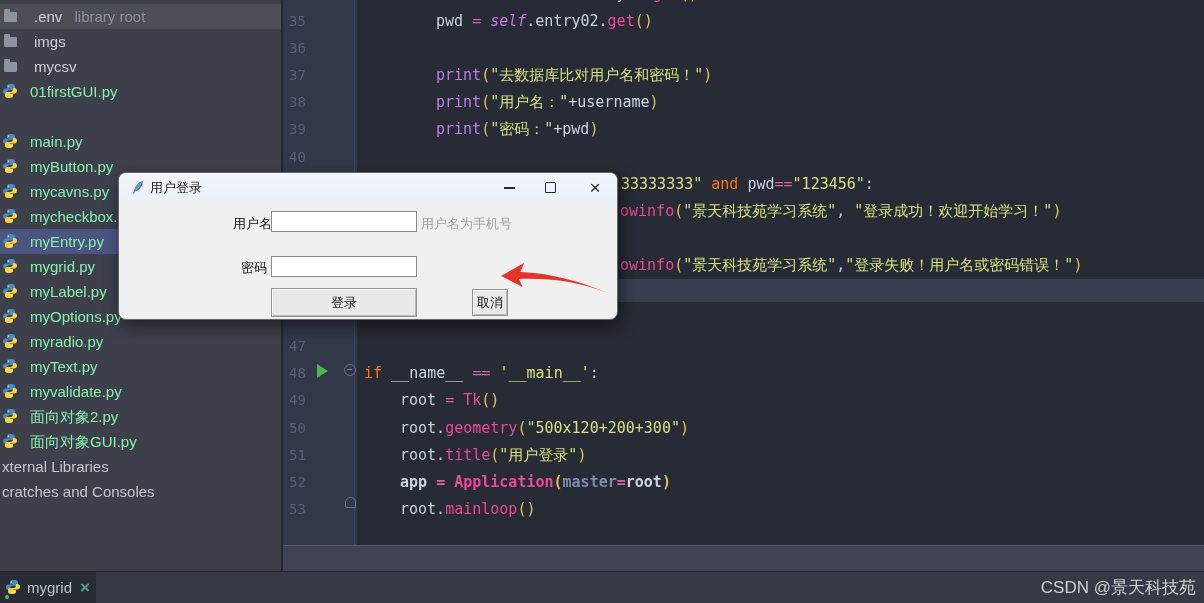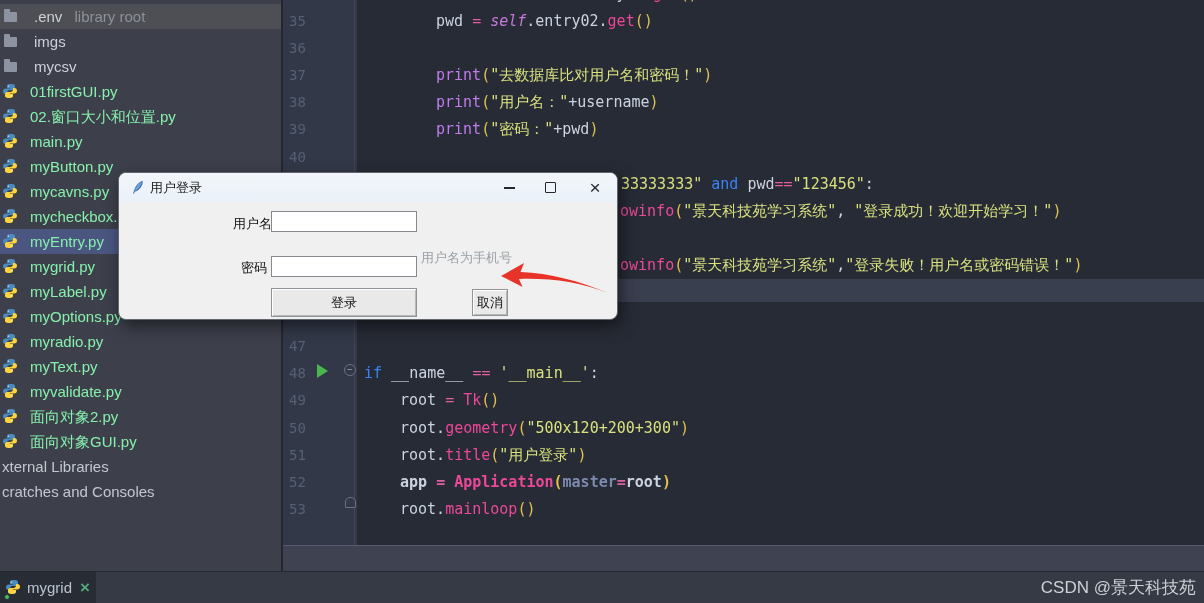--- a/index.html
+++ b/index.html
@@ -9,21 +9,21 @@
 
   
   .gutter{position:absolute;left:283px;top:0;width:74px;height:545px;background:#333848;z-index:1;}
   .gutter-divider{position:absolute;left:354px;top:0;width:1px;height:545px;background:#3f4556;z-index:2;}
   .gutter-num{position:absolute;left:6px;height:27px;line-height:27px;
       font-family:"DejaVu Sans Mono",monospace;font-size:14px;color:#566073;}
   .code-layer{position:absolute;left:0;top:0;width:1204px;height:603px;z-index:3;}
   .code-line{position:absolute;height:27px;line-height:27px;white-space:pre;
       font-family:"DejaVu Sans Mono",monospace;font-size:15px;}
   .caret-line{position:absolute;left:358px;top:279px;width:846px;height:23px;background:#3a3f50;z-index:1;}
-  .tk-fg{color:#ccd3e0}.tk-kw{color:#c07bec}.tk-ctrl{color:#3b82f6}.tk-op{color:#e0609f}
+  .tk-fg{color:#ccd3e0}.tk-kw{color:#c07bec}.tk-ctrl{color:#f97316}.tk-op{color:#e0609f}
   .tk-str{color:#d8e07e}.tk-fn{color:#ec4899}.tk-par{color:#dfc04f}
   .tk-self{color:#c678dd;font-style:italic}.tk-param{color:#7d8ab0}
   .run-triangle{position:absolute;left:317px;top:364px;width:0;height:0;z-index:4;
       border-left:11px solid #49b64e;border-top:7px solid transparent;border-bottom:7px solid transparent;}
   .fold-top{position:absolute;left:344px;top:364px;width:12px;height:12px;border:1px solid #6a7183;
       border-radius:6px;background:#333848;color:#9aa2b2;font-size:10px;line-height:10px;text-align:center;z-index:4;}
   .fold-bottom{position:absolute;left:345px;top:497px;width:11px;height:11px;border:1px solid #6a7183;
       border-radius:5px 5px 1px 1px;background:#333848;z-index:4;}
   .editor-bottom-line{position:absolute;left:283px;top:545px;width:921px;height:1px;background:#565b72;z-index:4;}
   .editor-bottom-band{position:absolute;left:283px;top:546px;width:921px;height:25px;background:#3e4251;z-index:4;}
@@ -61,21 +61,21 @@
       background:linear-gradient(#f2f6fb,#eaf1f8);}
   .dlg-title{position:absolute;left:31px;top:0;line-height:29px;font-size:13px;color:#1b1b1b;}
   .feather{position:absolute;left:11px;top:6px;width:16px;height:17px;}
   .win-min{position:absolute;left:385px;top:14px;width:11px;height:2px;background:#26282b;}
   .win-max{position:absolute;left:426px;top:9px;width:11px;height:11px;border:1.5px solid #26282b;border-radius:1px;}
   .win-close{position:absolute;left:467px;top:1px;width:18px;height:28px;line-height:27px;text-align:center;
       font-size:19px;color:#26282b;}
   .dlg-label{position:absolute;font-size:13px;color:#111;}
   .dlg-input{position:absolute;width:146px;height:21px;border:1px solid #868a90;background:#fff;
       font-size:13px;padding:0 4px;outline:none;}
-  .dlg-hint{position:absolute;left:302px;top:42px;font-size:13px;color:#9aa0a6;margin-top:34px;}
+  .dlg-hint{position:absolute;left:302px;top:42px;font-size:13px;color:#9aa0a6;}
   .dlg-btn{position:absolute;font-size:13px;color:#111;background:#e9e9e9;border:1px solid #8f9499;
       box-shadow:inset 1px 1px 0 #ffffff,inset -1px -1px 0 #b9b9b9;text-align:center;}
   .btn-login{left:152px;top:115px;width:146px;height:29px;line-height:27px;}
   .btn-cancel{left:353px;top:116px;width:36px;height:27px;line-height:25px;}
 
   .arrow{position:absolute;left:495px;top:258px;width:120px;height:45px;z-index:20;}
 </style>
 </head>
 <body>
 
@@ -135,29 +135,20 @@
       </div>
       <div class="row row-py" style="top: 79px;">
         <svg class="pyicon" viewBox="0 0 16 16">
           <path fill="#4b8bbe" d="M7.9 1C6 1 5 1.9 5 3.2V5h3.2v.6H3.8C2.2 5.6 1 6.6 1 8.3c0 1.7 1.1 2.7 2.7 2.7H5V9.4C5 8 6.2 7 7.6 7h3.2c1.2 0 2.2-1 2.2-2.2V3.2C13 1.9 11.8 1 9.9 1H7.9z"></path>
           <path fill="#ffd43b" d="M8.1 15c1.9 0 2.9-.9 2.9-2.2V11H7.8v-.6h4.4c1.6 0 2.8-1 2.8-2.7 0-1.7-1.1-2.7-2.7-2.7H11v1.6C11 8 9.8 9 8.4 9H5.2C4 9 3 10 3 11.2v1.6C3 14.1 4.2 15 6.1 15h2z"></path>
           <circle cx="6.4" cy="3.1" r=".7" fill="#eef3f9"></circle>
           <circle cx="9.6" cy="12.9" r=".7" fill="#eef3f9"></circle>
         </svg>
         <span class="lbl">01firstGUI.py</span>
       </div>
-      <div class="row row-py" style="top: 104px;">
-        <svg class="pyicon" viewBox="0 0 16 16">
-          <path fill="#4b8bbe" d="M7.9 1C6 1 5 1.9 5 3.2V5h3.2v.6H3.8C2.2 5.6 1 6.6 1 8.3c0 1.7 1.1 2.7 2.7 2.7H5V9.4C5 8 6.2 7 7.6 7h3.2c1.2 0 2.2-1 2.2-2.2V3.2C13 1.9 11.8 1 9.9 1H7.9z"></path>
-          <path fill="#ffd43b" d="M8.1 15c1.9 0 2.9-.9 2.9-2.2V11H7.8v-.6h4.4c1.6 0 2.8-1 2.8-2.7 0-1.7-1.1-2.7-2.7-2.7H11v1.6C11 8 9.8 9 8.4 9H5.2C4 9 3 10 3 11.2v1.6C3 14.1 4.2 15 6.1 15h2z"></path>
-          <circle cx="6.4" cy="3.1" r=".7" fill="#eef3f9"></circle>
-          <circle cx="9.6" cy="12.9" r=".7" fill="#eef3f9"></circle>
-        </svg>
-        <span class="lbl">02.窗口大小和位置.py</span>
-      </div>
       <div class="row row-py" style="top: 129px;">
         <svg class="pyicon" viewBox="0 0 16 16">
           <path fill="#4b8bbe" d="M7.9 1C6 1 5 1.9 5 3.2V5h3.2v.6H3.8C2.2 5.6 1 6.6 1 8.3c0 1.7 1.1 2.7 2.7 2.7H5V9.4C5 8 6.2 7 7.6 7h3.2c1.2 0 2.2-1 2.2-2.2V3.2C13 1.9 11.8 1 9.9 1H7.9z"></path>
           <path fill="#ffd43b" d="M8.1 15c1.9 0 2.9-.9 2.9-2.2V11H7.8v-.6h4.4c1.6 0 2.8-1 2.8-2.7 0-1.7-1.1-2.7-2.7-2.7H11v1.6C11 8 9.8 9 8.4 9H5.2C4 9 3 10 3 11.2v1.6C3 14.1 4.2 15 6.1 15h2z"></path>
           <circle cx="6.4" cy="3.1" r=".7" fill="#eef3f9"></circle>
           <circle cx="9.6" cy="12.9" r=".7" fill="#eef3f9"></circle>
         </svg>
         <span class="lbl">main.py</span>
       </div>
       <div class="row row-py" style="top: 154px;">

